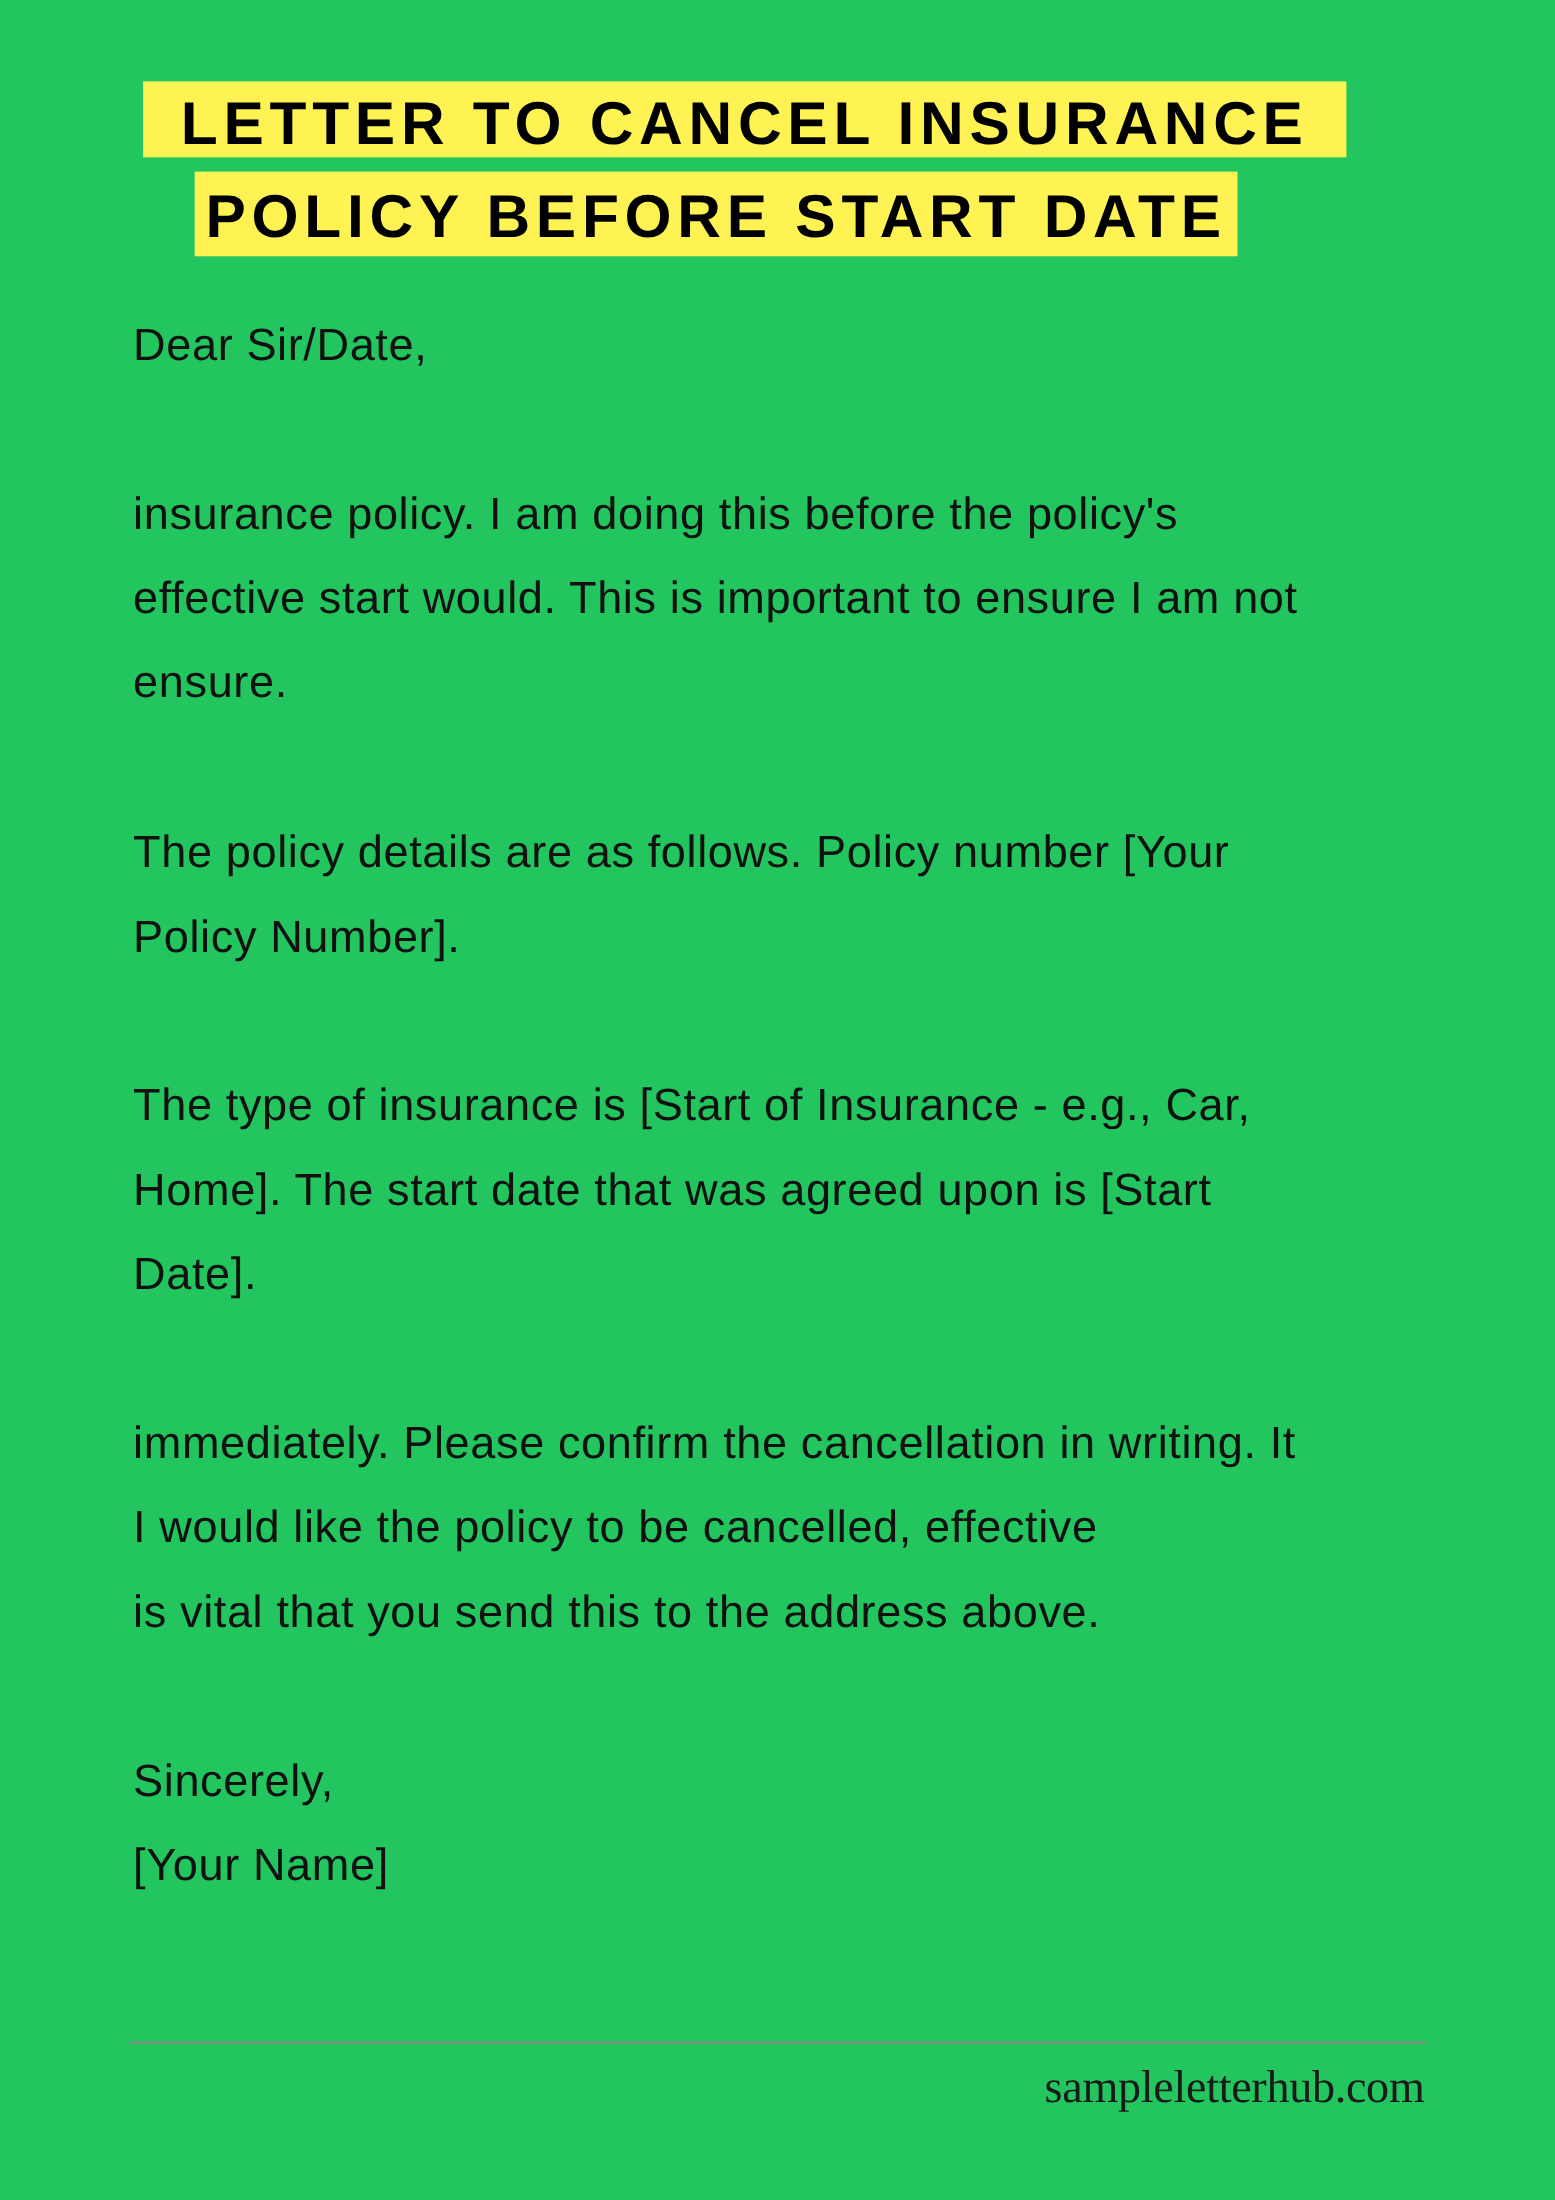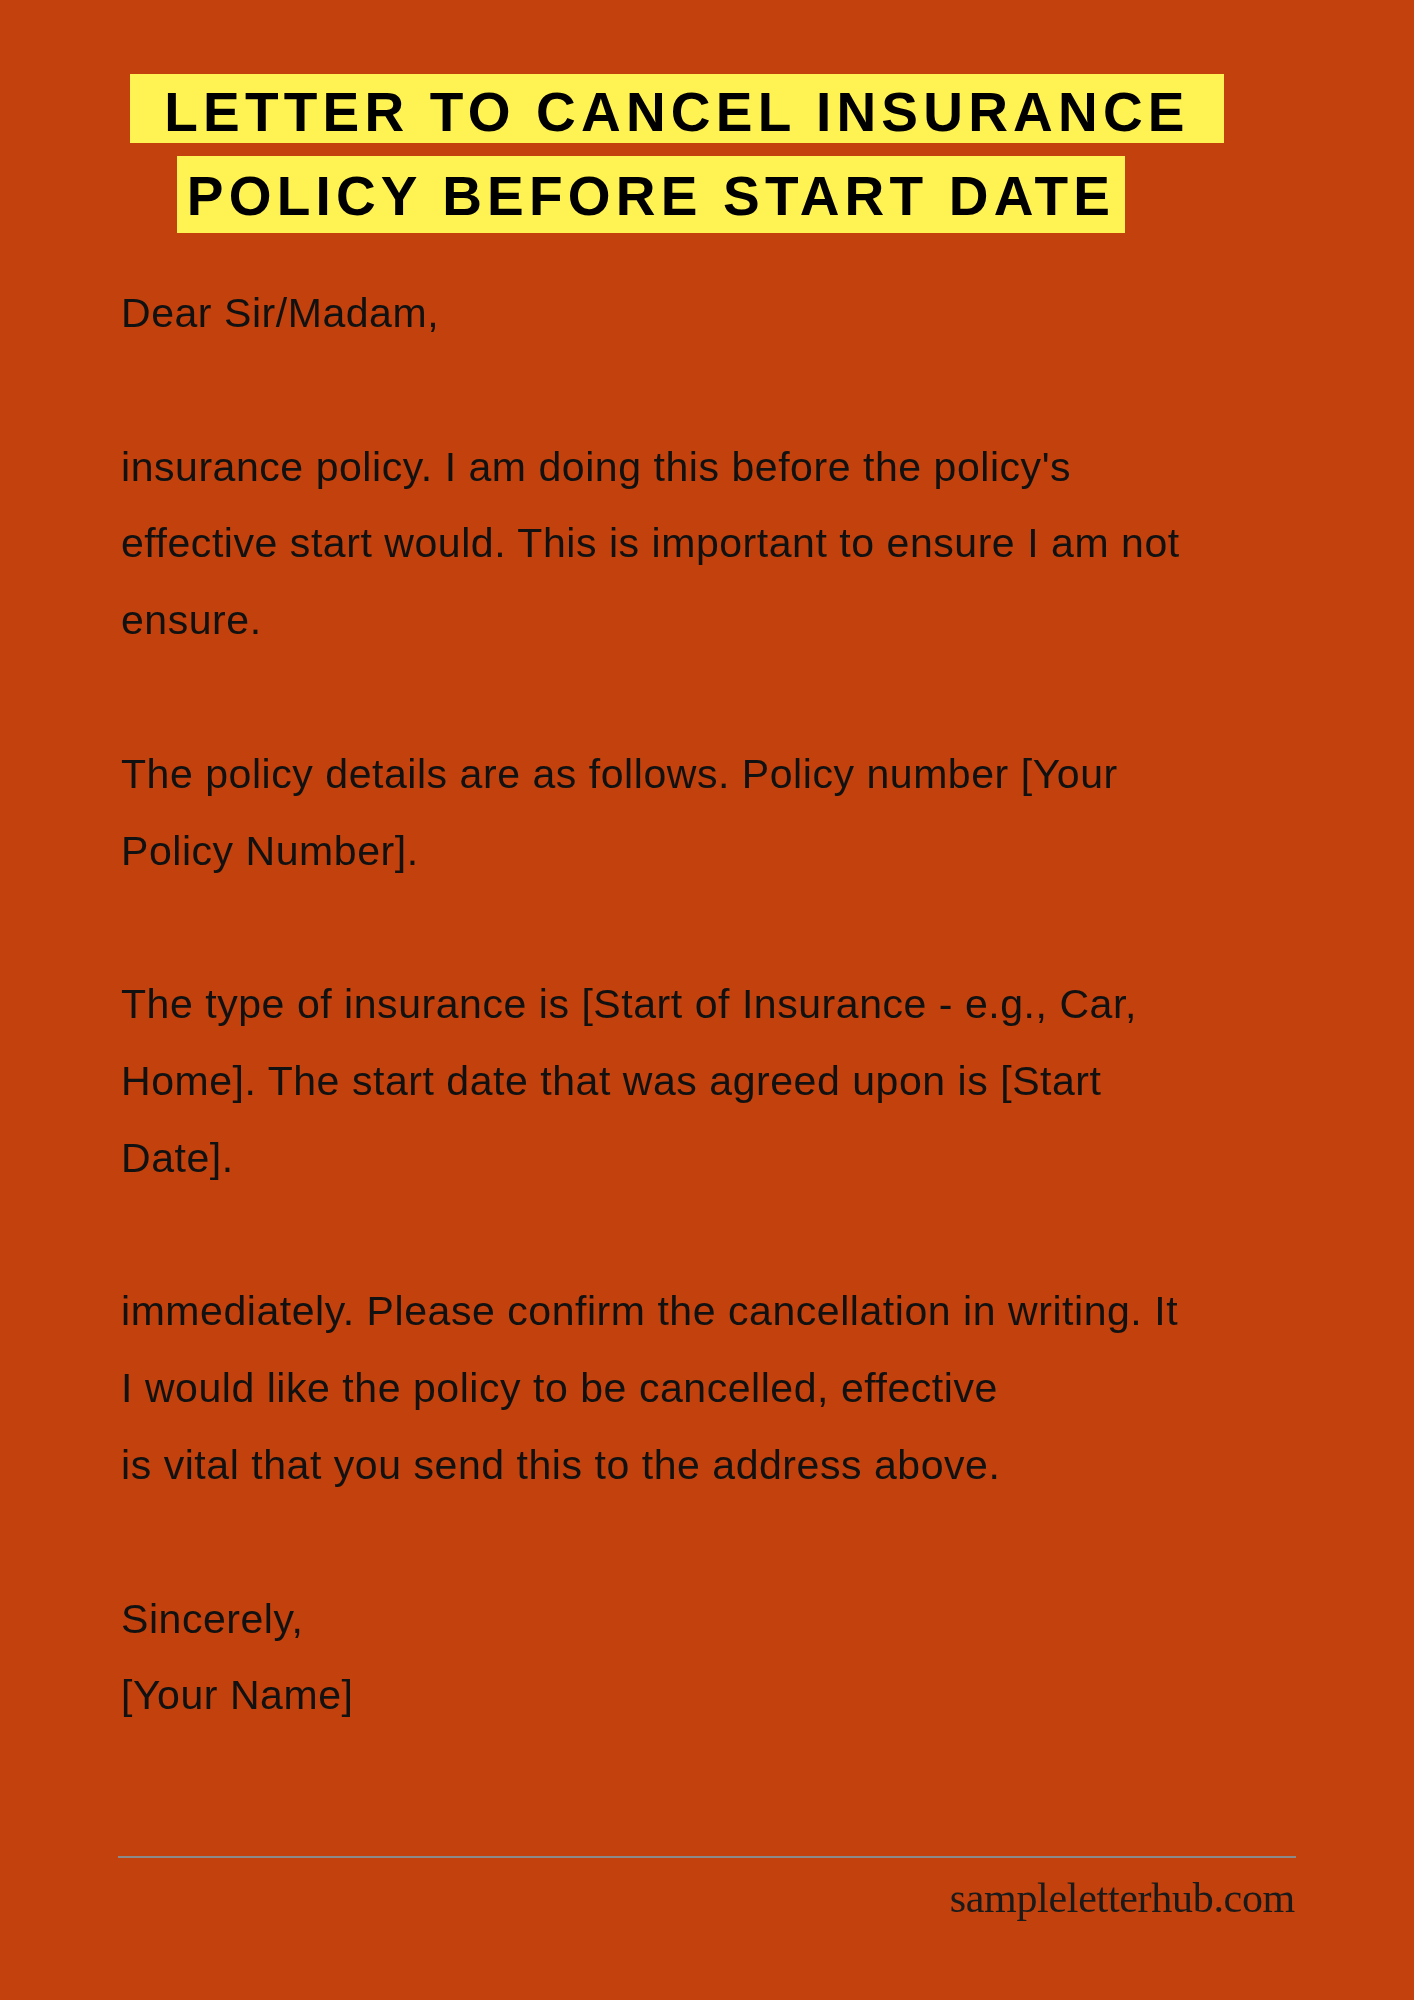--- a/index.html
+++ b/index.html
@@ -1,17 +1,17 @@
 <!DOCTYPE html>
 <html><head>
 <meta charset="utf-8">
 <style>
   html, body { margin: 0; padding: 0; background: #ffffff; }
   body { width: 1414px; height: 2000px; position: relative; overflow: hidden; }
-  .page { position: absolute; left: 0; top: 0; width: 1414px; height: 2000px; background: #c2410c; }
+  .page { position: absolute; left: 0; top: 0; width: 1414px; height: 2000px; background: #22c55e; }
 
   .title-line {
     position: absolute;
     background: #FFF353;
     color: #000000;
     font-family: "Liberation Sans", sans-serif;
     font-weight: 700;
     font-size: 55px;
     letter-spacing: 5.2px;
     white-space: nowrap;
@@ -65,21 +65,21 @@
 <div class="page">
 
   <div class="title-line l1">
     <span>LETTER TO CANCEL INSURANCE</span>
   </div>
   <div class="title-line l2">
     <span>POLICY BEFORE START DATE</span>
   </div>
 
   <div class="body-text">
-    <span class="line">Dear Sir/Madam,</span>
+    <span class="line">Dear Sir/Date,</span>
     <span class="gap"></span>
 
     <div>
       <span class="line">insurance policy. I am doing this before the policy's</span>
       <span class="line">effective start would. This is important to ensure I am not</span>
       <span class="line">ensure.</span>
     </div>
     <span class="gap"></span>
 
     <div>

